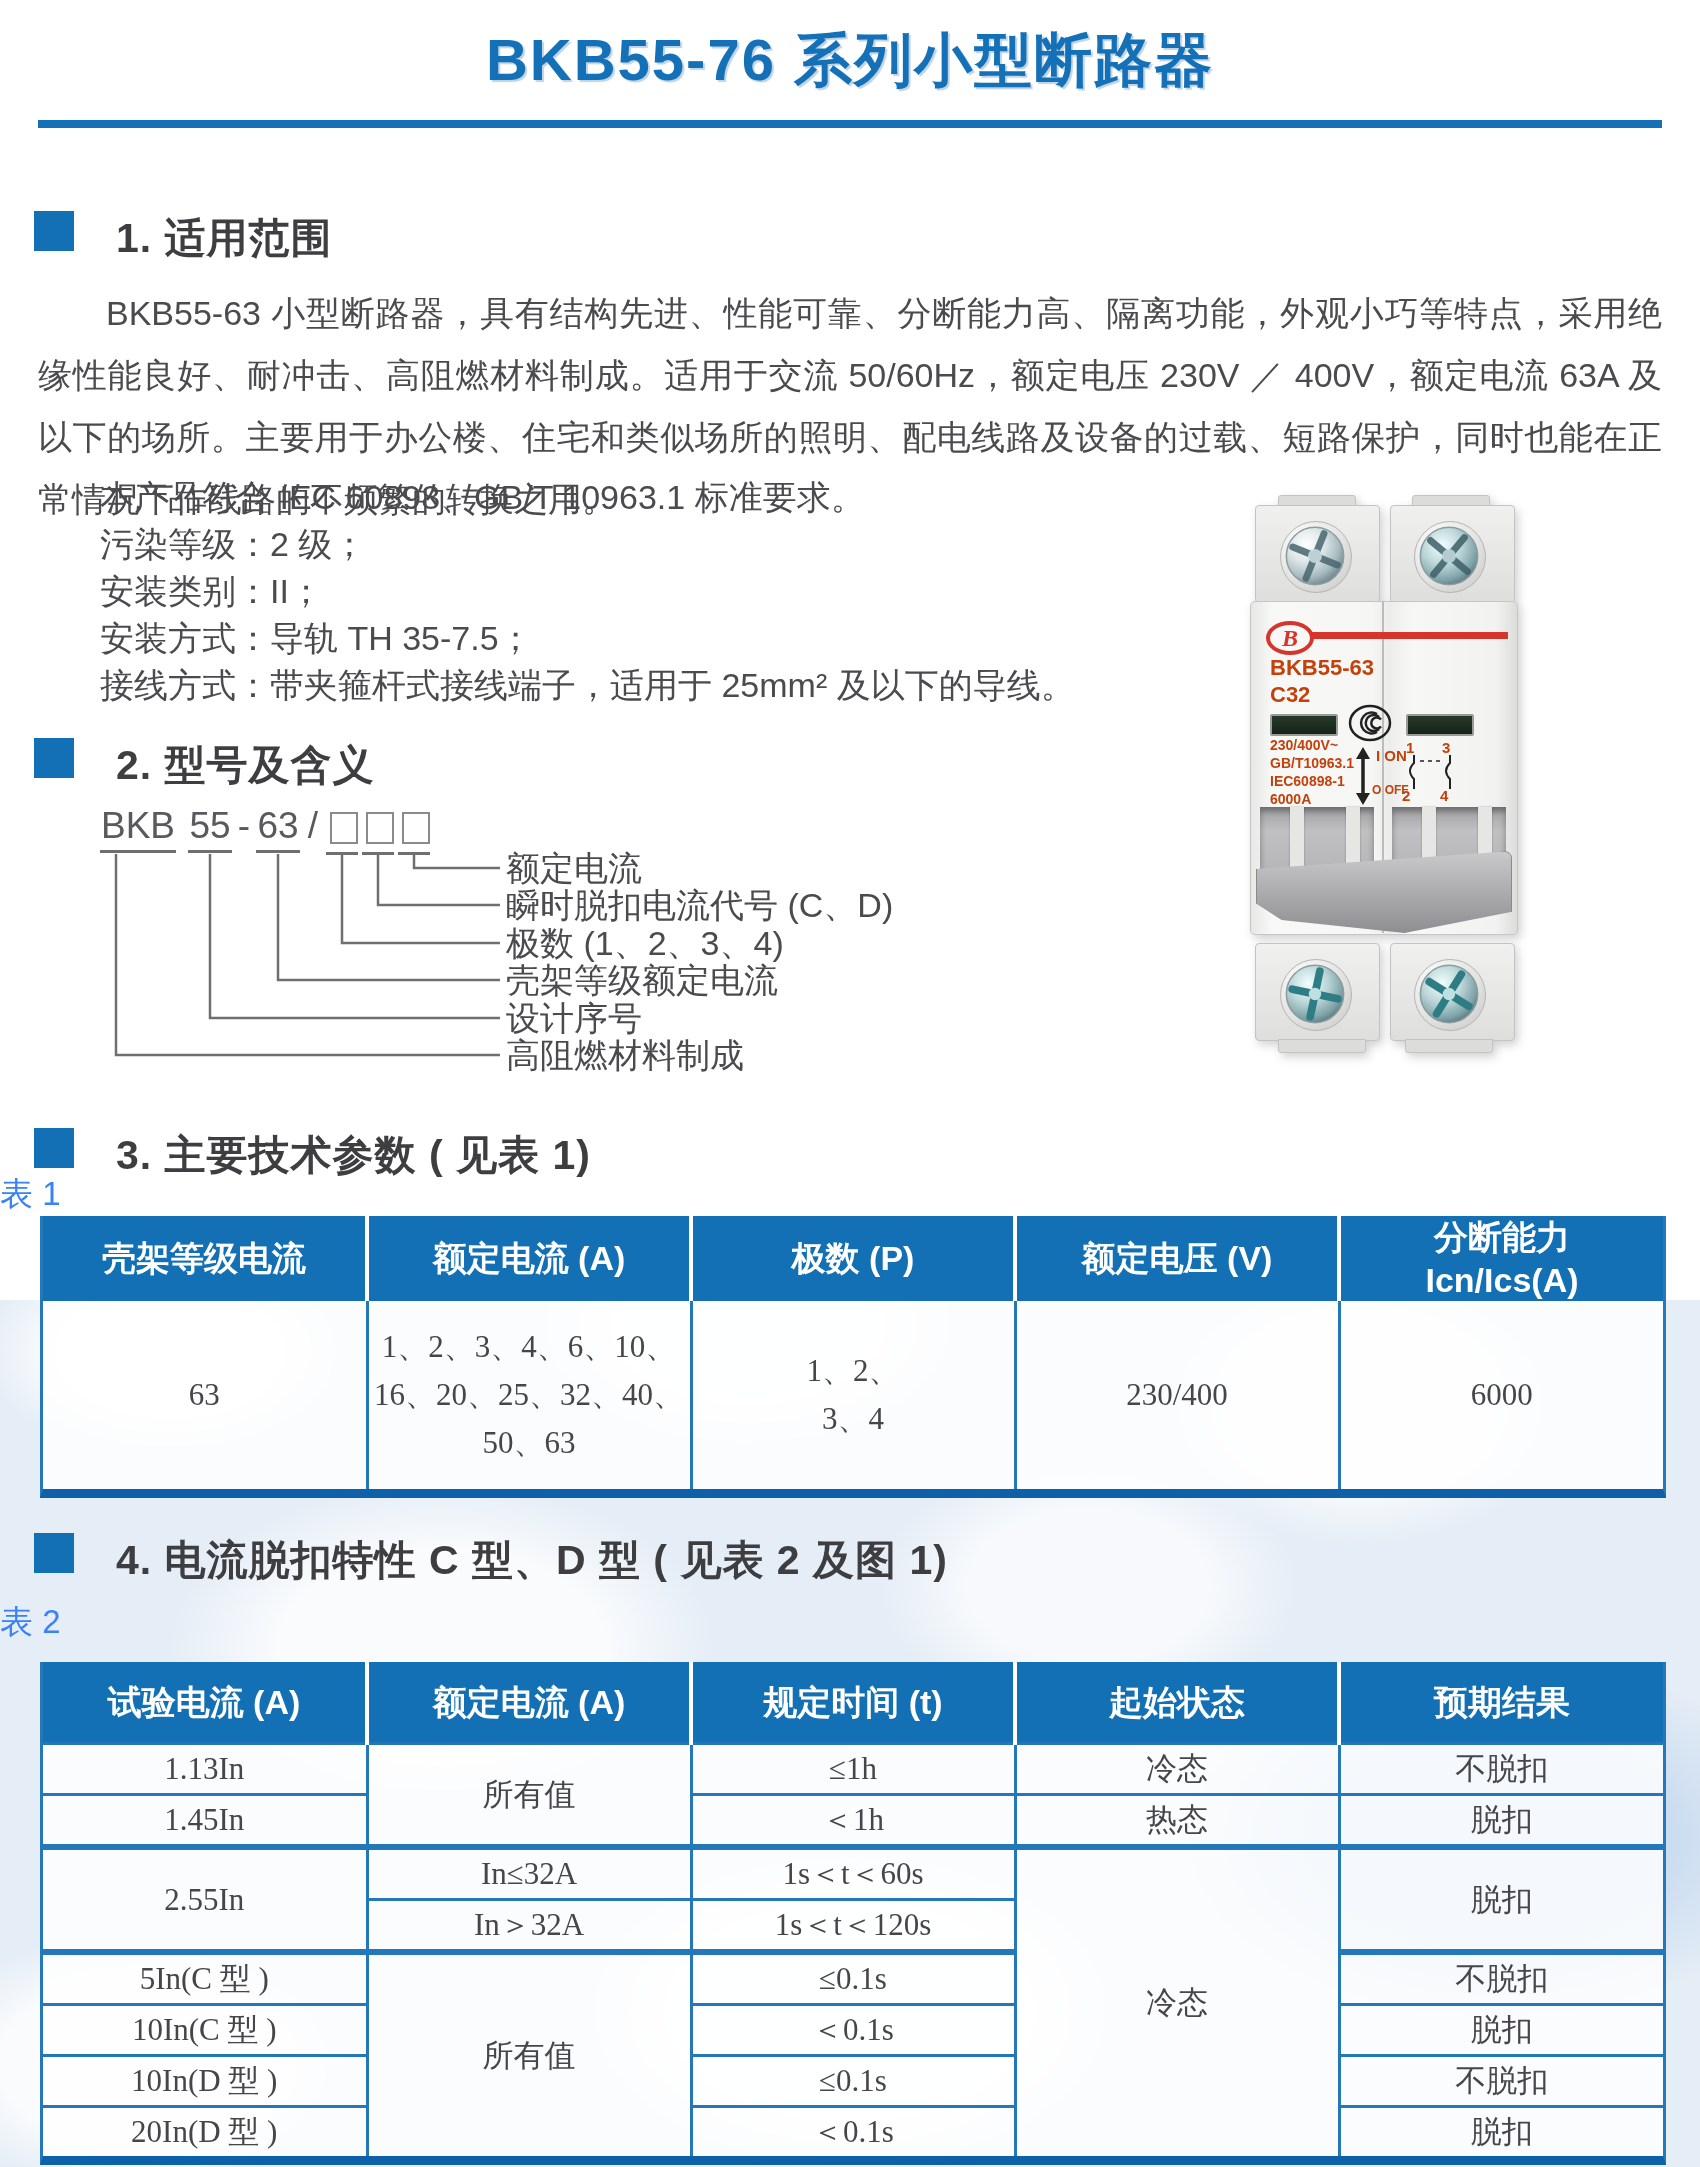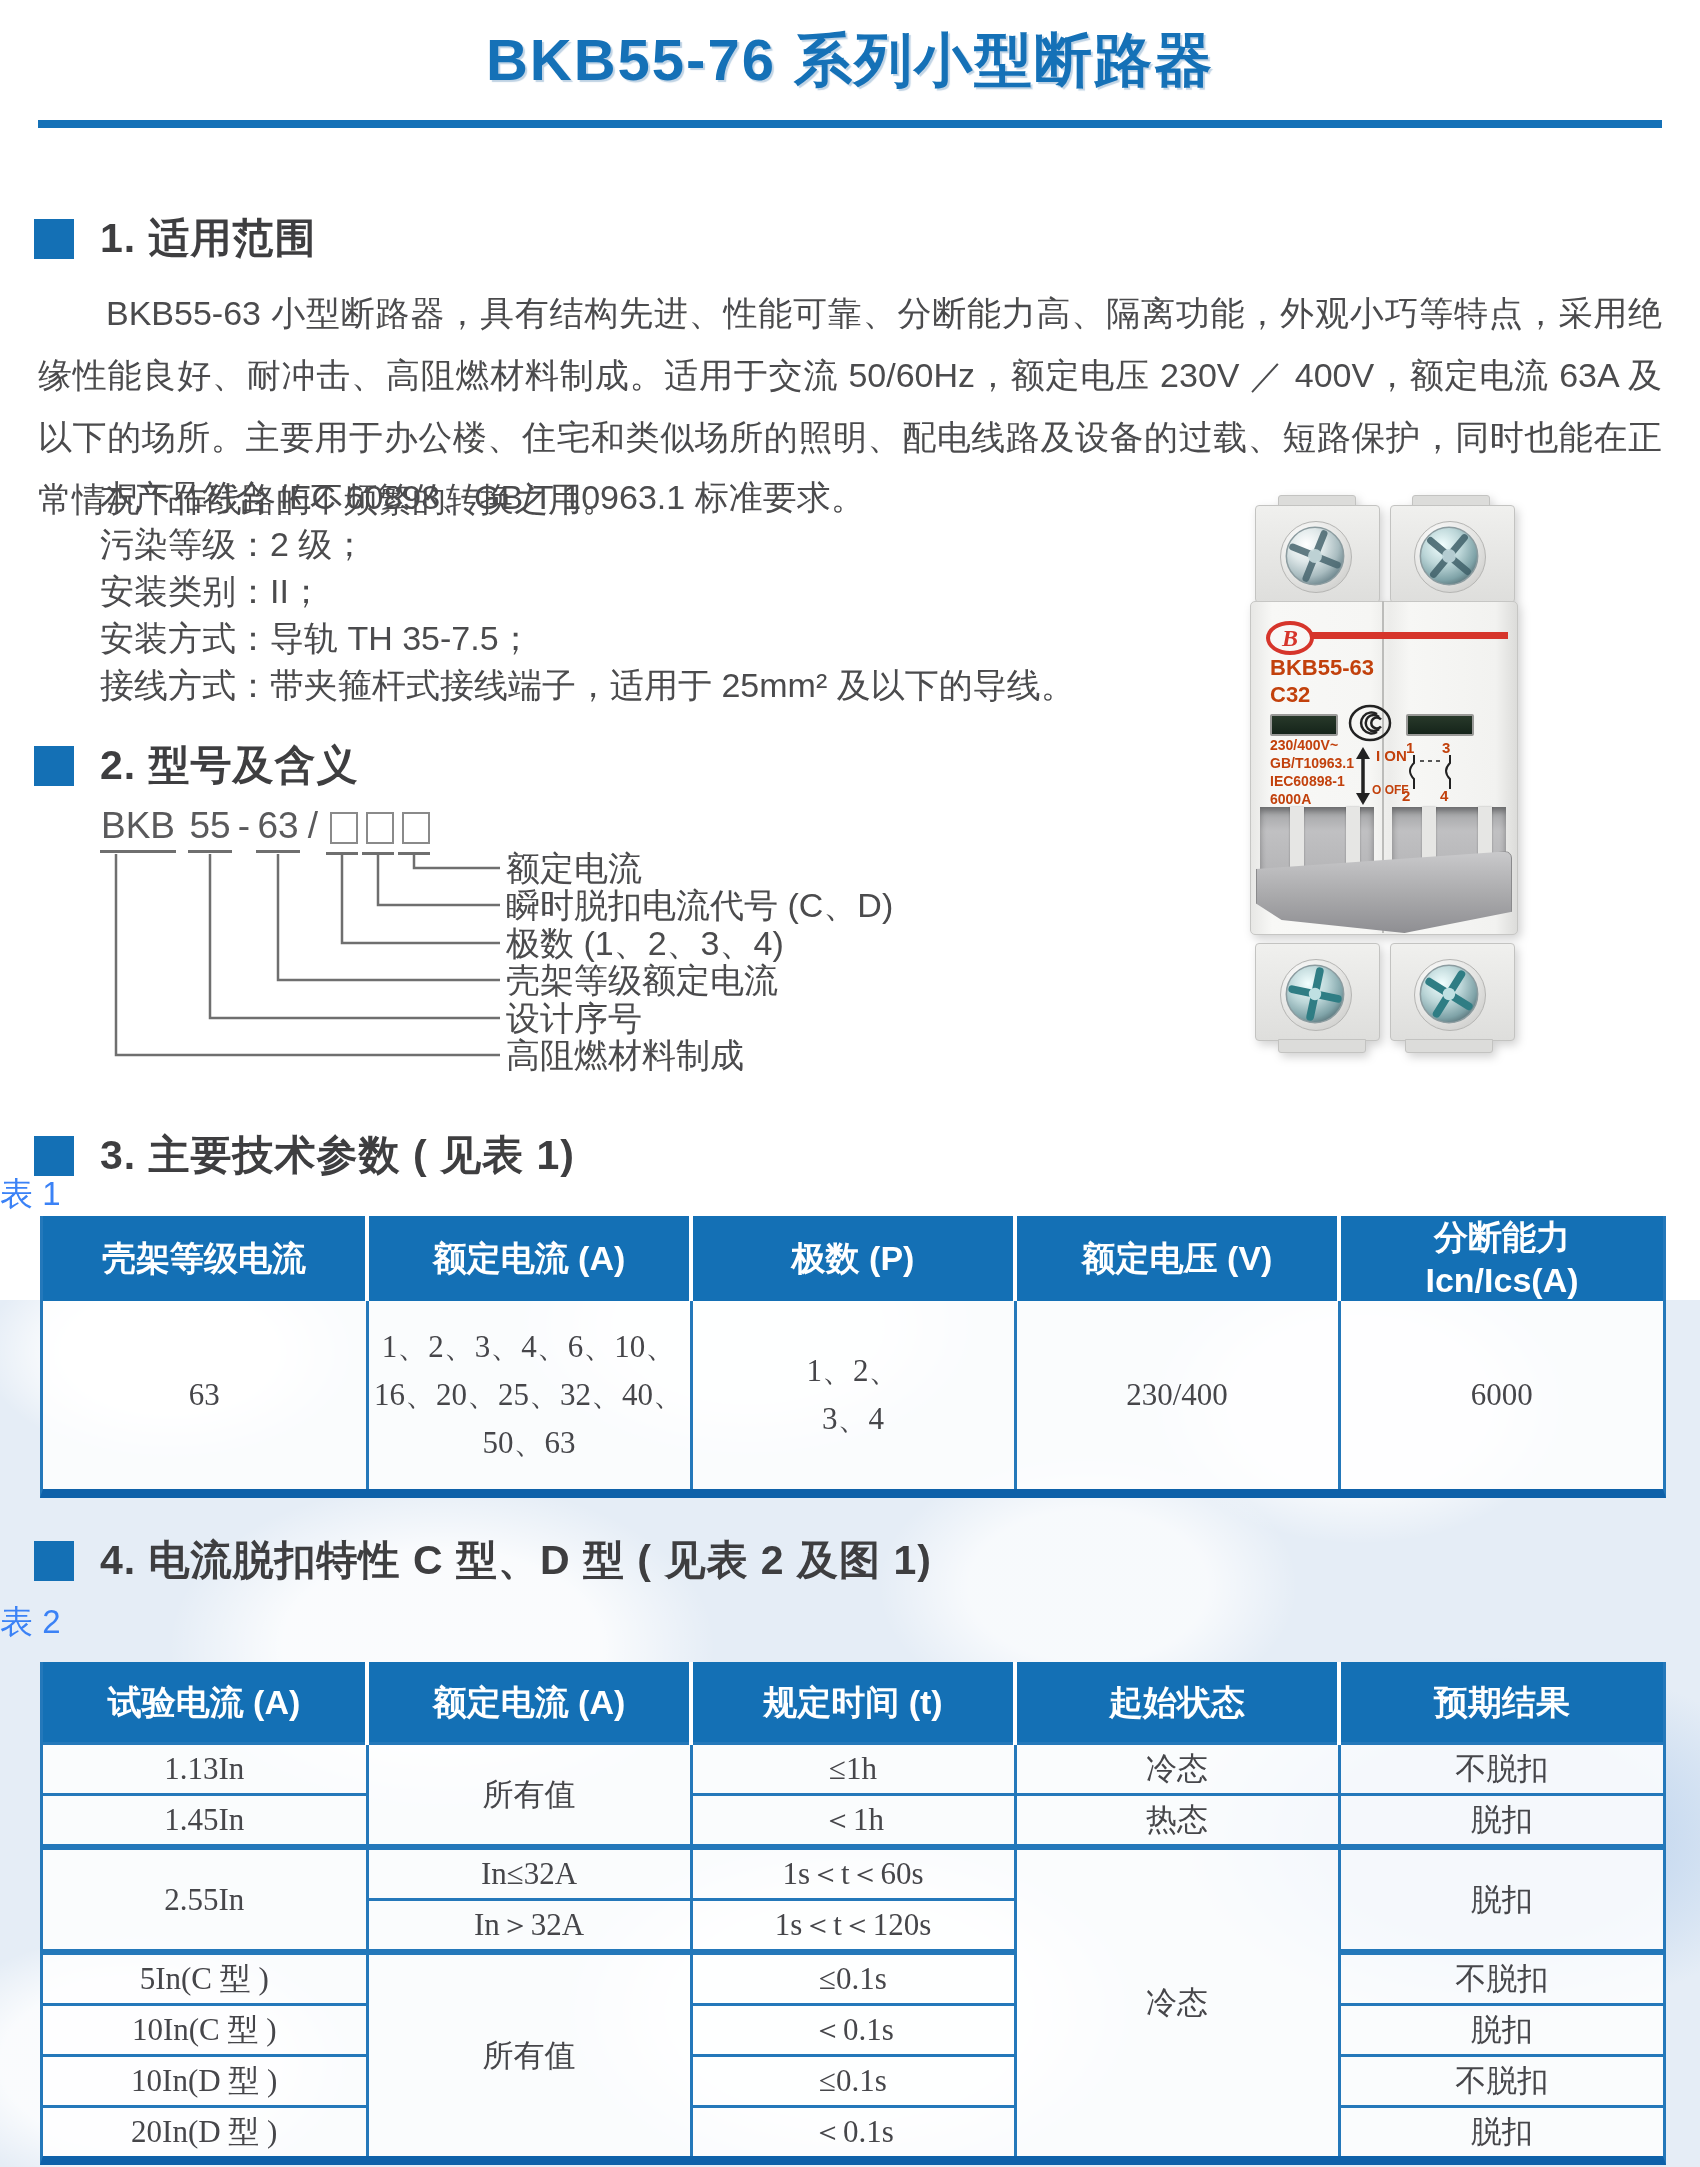--- a/index.html
+++ b/index.html
@@ -14,21 +14,21 @@
       radial-gradient(ellipse 380px 230px at 26% 40%, rgba(255,255,255,.8)  0 42%, rgba(255,255,255,0) 72%),
       radial-gradient(ellipse 300px 190px at 64% 33%, rgba(255,255,255,.7)  0 40%, rgba(255,255,255,0) 70%),
       radial-gradient(ellipse 430px 250px at 88% 62%, rgba(201,219,240,.95) 0 40%, rgba(201,219,240,0) 72%),
       radial-gradient(ellipse 400px 240px at 50% 82%, rgba(255,255,255,.85) 0 45%, rgba(255,255,255,0) 72%),
       radial-gradient(ellipse 300px 180px at 8% 88%,  rgba(255,255,255,.8)  0 45%, rgba(255,255,255,0) 72%);}
   
   .title{position:absolute;left:0;top:22px;width:100%;text-align:center;font-size:58px;font-weight:bold;
          color:#1571b7;letter-spacing:2px;text-shadow:2px 2px 1px rgba(140,175,205,.55);}
   .title-rule{position:absolute;left:38px;top:120px;width:1624px;height:8px;background:#1571b7;}
   
-  .sec-head{position:absolute;left:34px;display:flex;align-items:center;}
+  .sec-head{position:absolute;left:34px;display:flex;align-items:flex-start;gap:16px;}
   .sec-square{width:40px;height:40px;background:#1470b5;flex:0 0 auto;}
   .sec-title{margin-left:26px;font-size:41px;font-weight:bold;color:#3e3e40;letter-spacing:1px;white-space:nowrap;}
   
   .para{position:absolute;left:38px;top:282px;width:1624px;font-size:34px;line-height:62px;
         color:#4b4b4d;text-indent:68px;text-align:justify;}
   .specs{position:absolute;left:100px;top:474px;font-size:34px;line-height:47px;color:#4b4b4d;}
   .specs div{white-space:nowrap;}
   
   .mpart{position:absolute;top:806px;height:40px;font-size:37px;color:#5a5a5c;line-height:40px;
          text-align:center;font-family:"Liberation Sans",sans-serif;}

